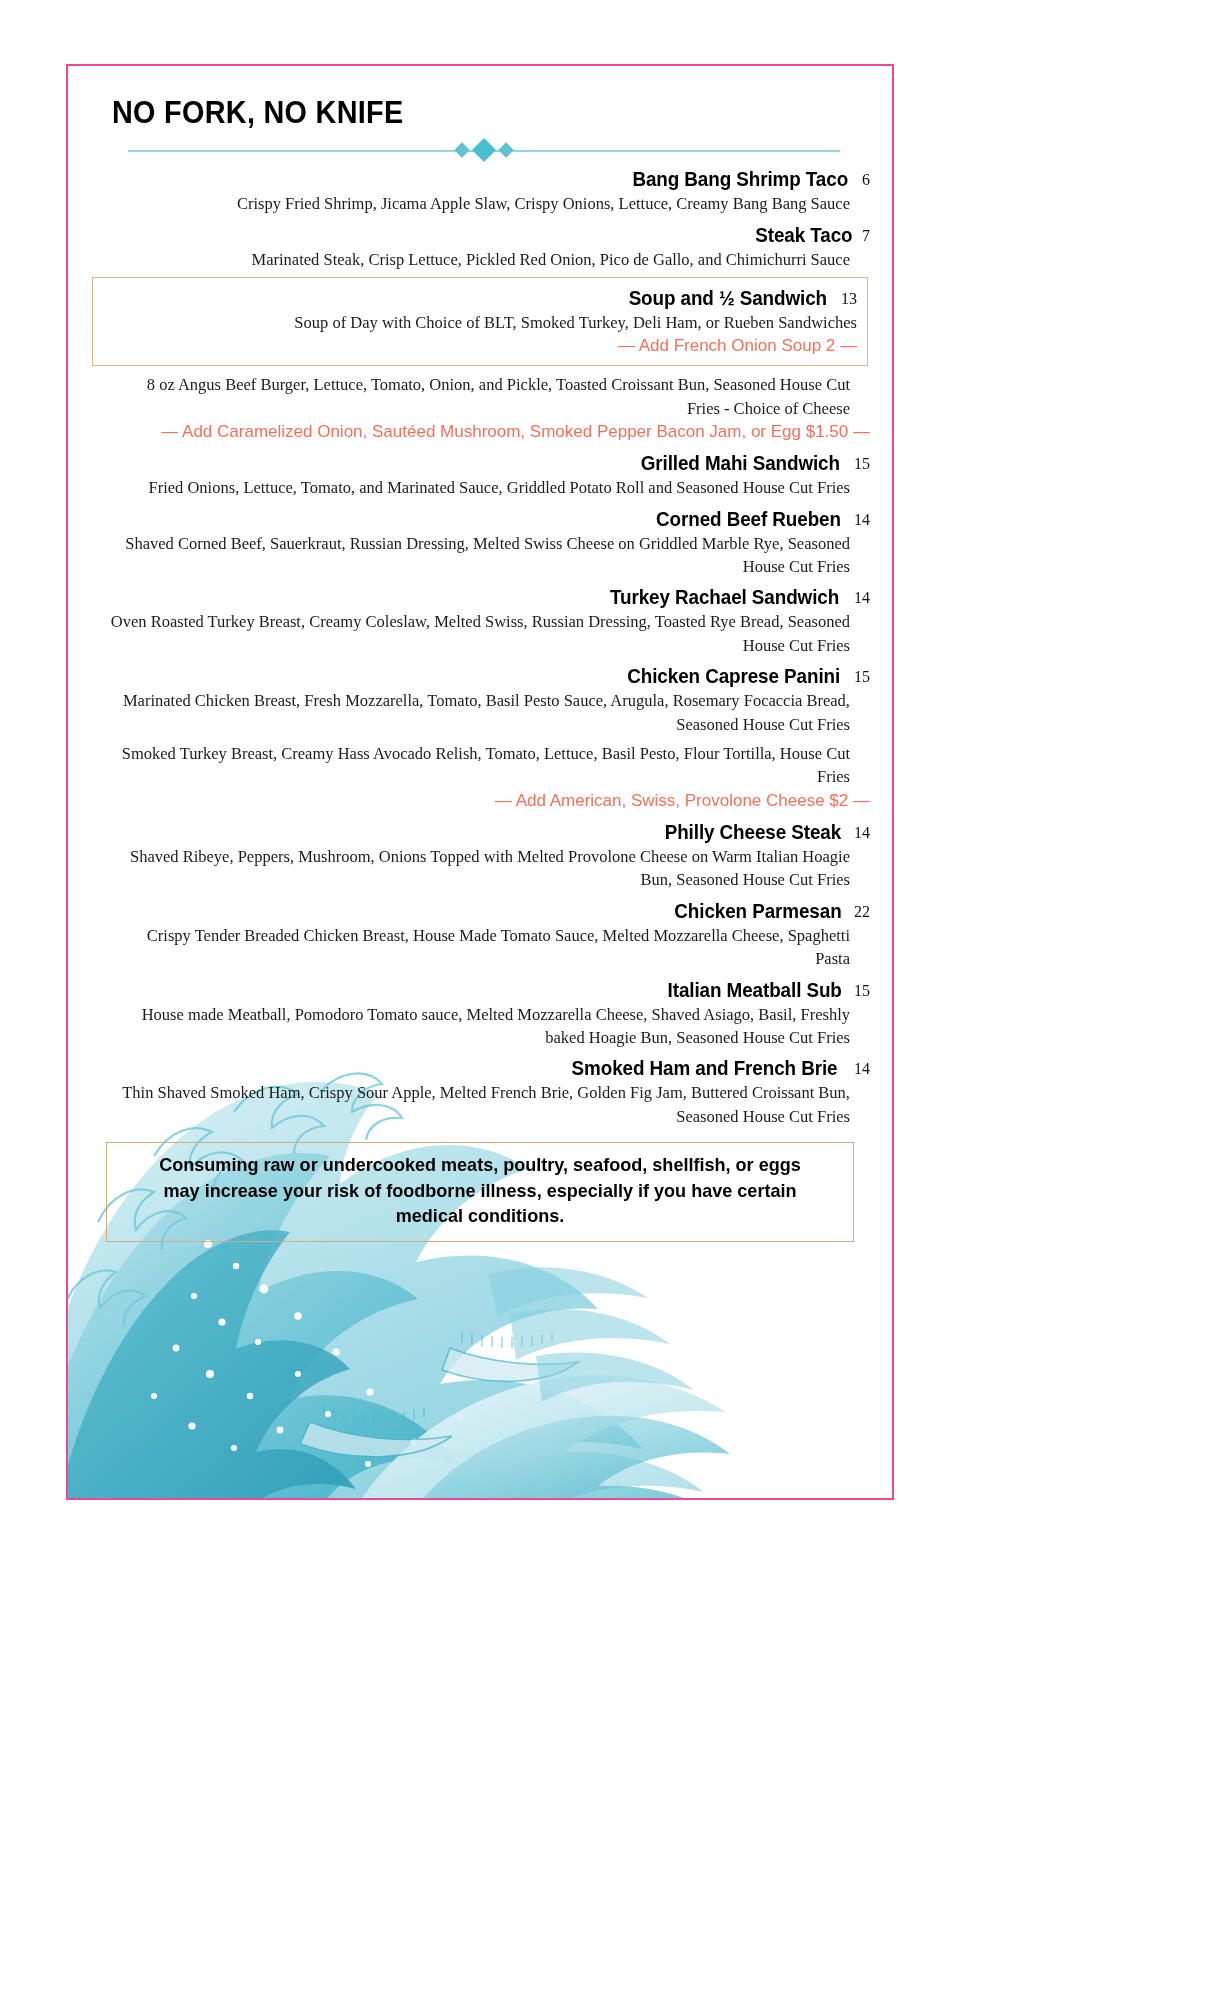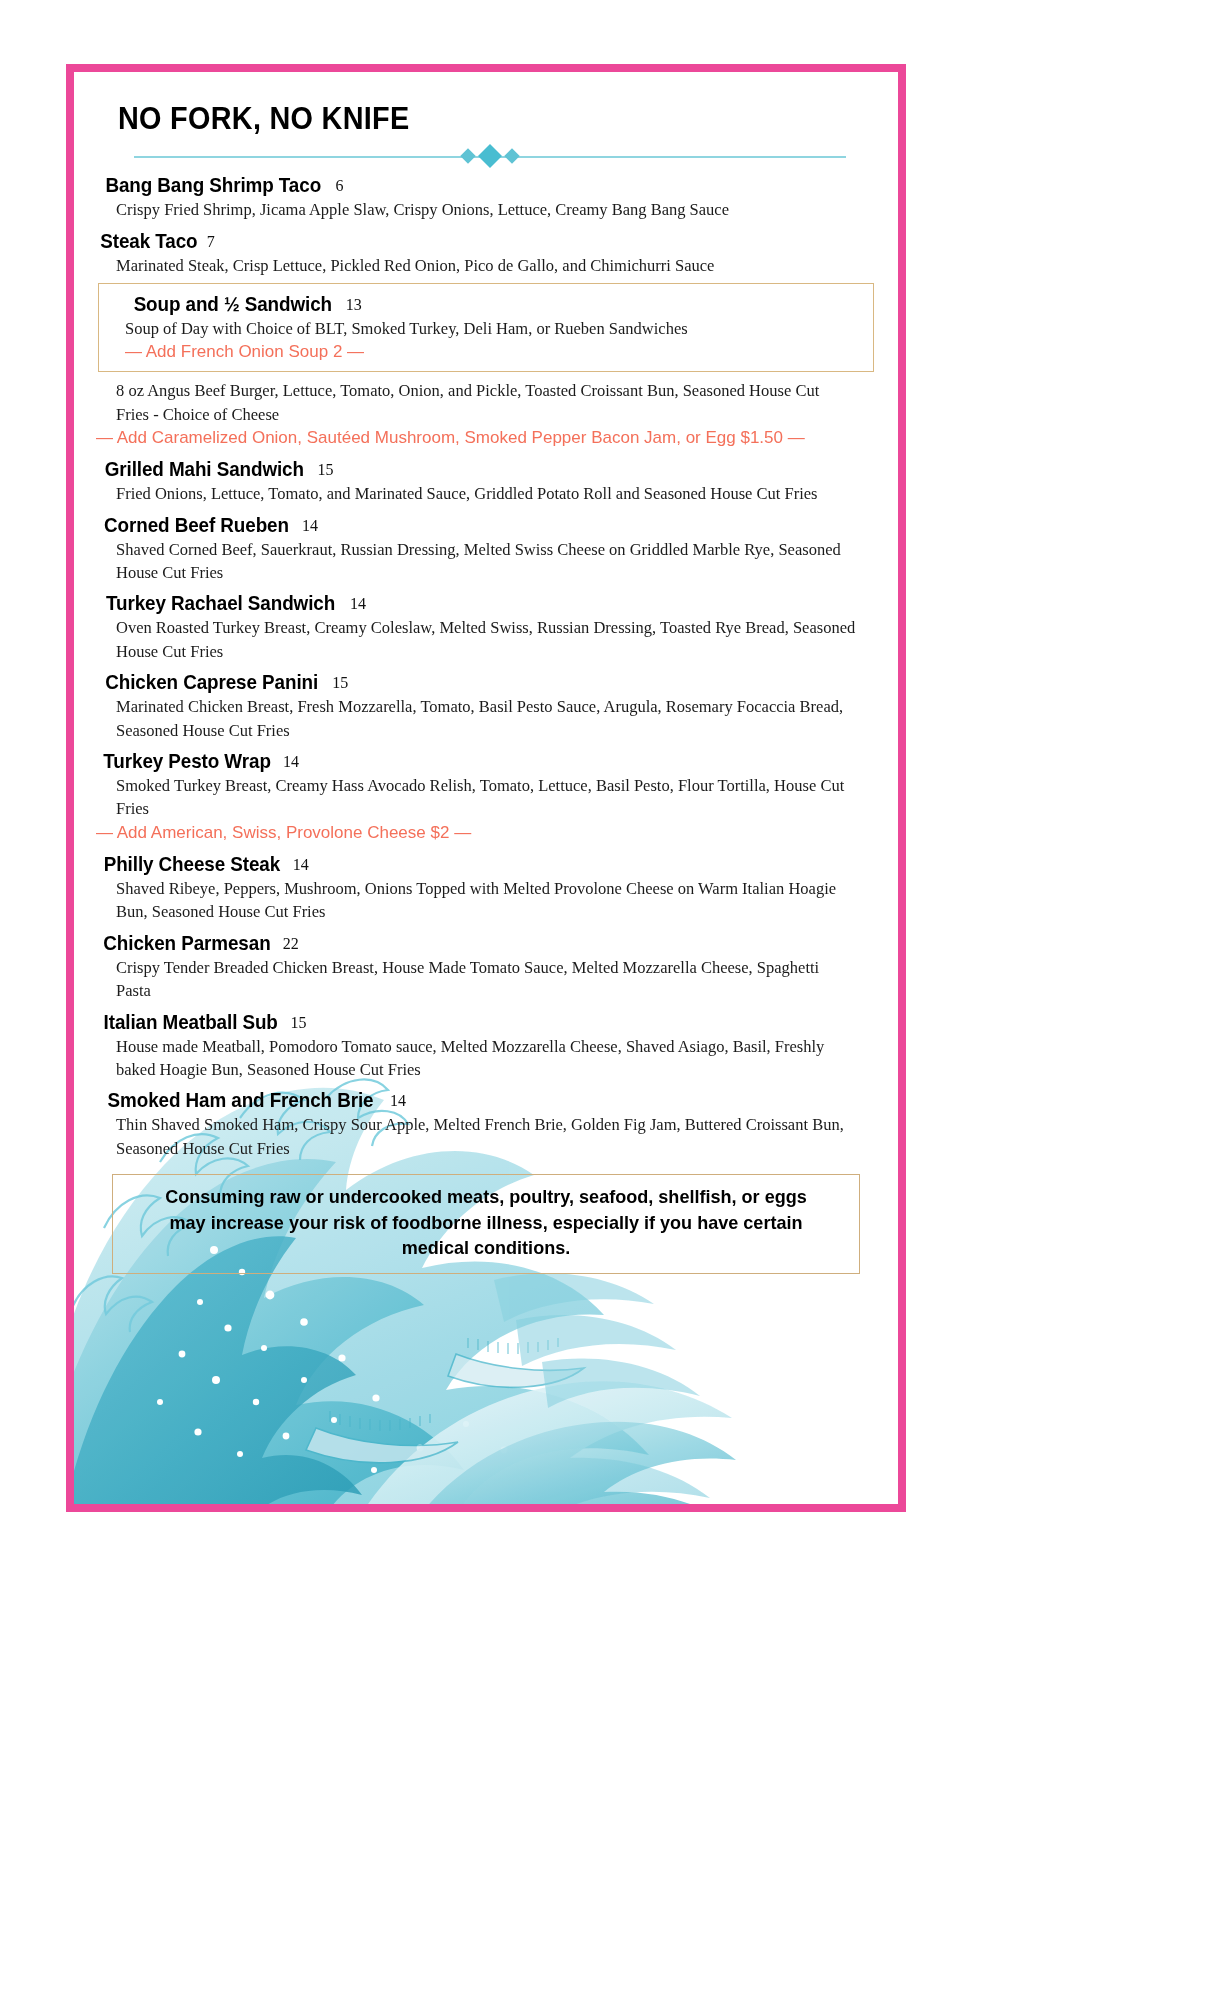--- a/index.html
+++ b/index.html
@@ -6,21 +6,21 @@
   body{
     width:1214px; height:2000px; position:relative; overflow:hidden;
     font-family:"Liberation Serif", serif;
   }
 
   
   #menu-frame{
     position:absolute;
     left:66px; top:64px;
     width:824px; height:1432px;
-    border:8px solid #ec4899;
+    border:2px solid #ec4899;
     background:#ffffff;
     overflow:hidden;
   }
 
   
   #wave-art{
     position:absolute;
     left:-10px; bottom:-6px;
     width:700px; height:560px;
     pointer-events:none;
@@ -62,21 +62,21 @@
     width:11px;height:11px;background:#5fc3d4;
     transform:translate(-50%,-50%) rotate(45deg);
   }
   .dia.big{width:17px;height:17px;background:#49bdd1;}
   .dia.d1{left:calc(50% - 22px);}
   .dia.d2{left:50%;}
   .dia.d3{left:calc(50% + 22px);}
 
   
   .item{
-    text-align:left;
+    text-align:right;
     margin:0 0 6px 0;
   }
   .item-head{
     display:block;
     line-height:1.22;
     margin-bottom:1px;
   }
   .item-name{
     font-family:"Liberation Sans", sans-serif;
     font-weight:bold;
@@ -310,23 +310,20 @@
     </div>
 
     <div class="item">
       <span class="item-head">
         <span class="item-name">Chicken Caprese Panini</span><span class="item-price">15</span>
       </span>
       <div class="item-desc">Marinated Chicken Breast, Fresh Mozzarella, Tomato, Basil Pesto Sauce, Arugula, Rosemary Focaccia Bread, Seasoned House Cut Fries</div>
     </div>
 
     <div class="item">
-      <span class="item-head">
-        <span class="item-name">Turkey Pesto Wrap</span><span class="item-price">14</span>
-      </span>
       <div class="item-desc">Smoked Turkey Breast, Creamy Hass  Avocado Relish, Tomato, Lettuce, Basil Pesto, Flour Tortilla, House Cut Fries</div>
       <div class="item-addon">— Add American, Swiss, Provolone Cheese $2  —</div>
     </div>
 
     <div class="item">
       <span class="item-head">
         <span class="item-name">Philly Cheese Steak</span><span class="item-price">14</span>
       </span>
       <div class="item-desc">Shaved Ribeye, Peppers, Mushroom, Onions Topped with Melted Provolone Cheese on Warm Italian Hoagie Bun, Seasoned House Cut Fries</div>
     </div>

